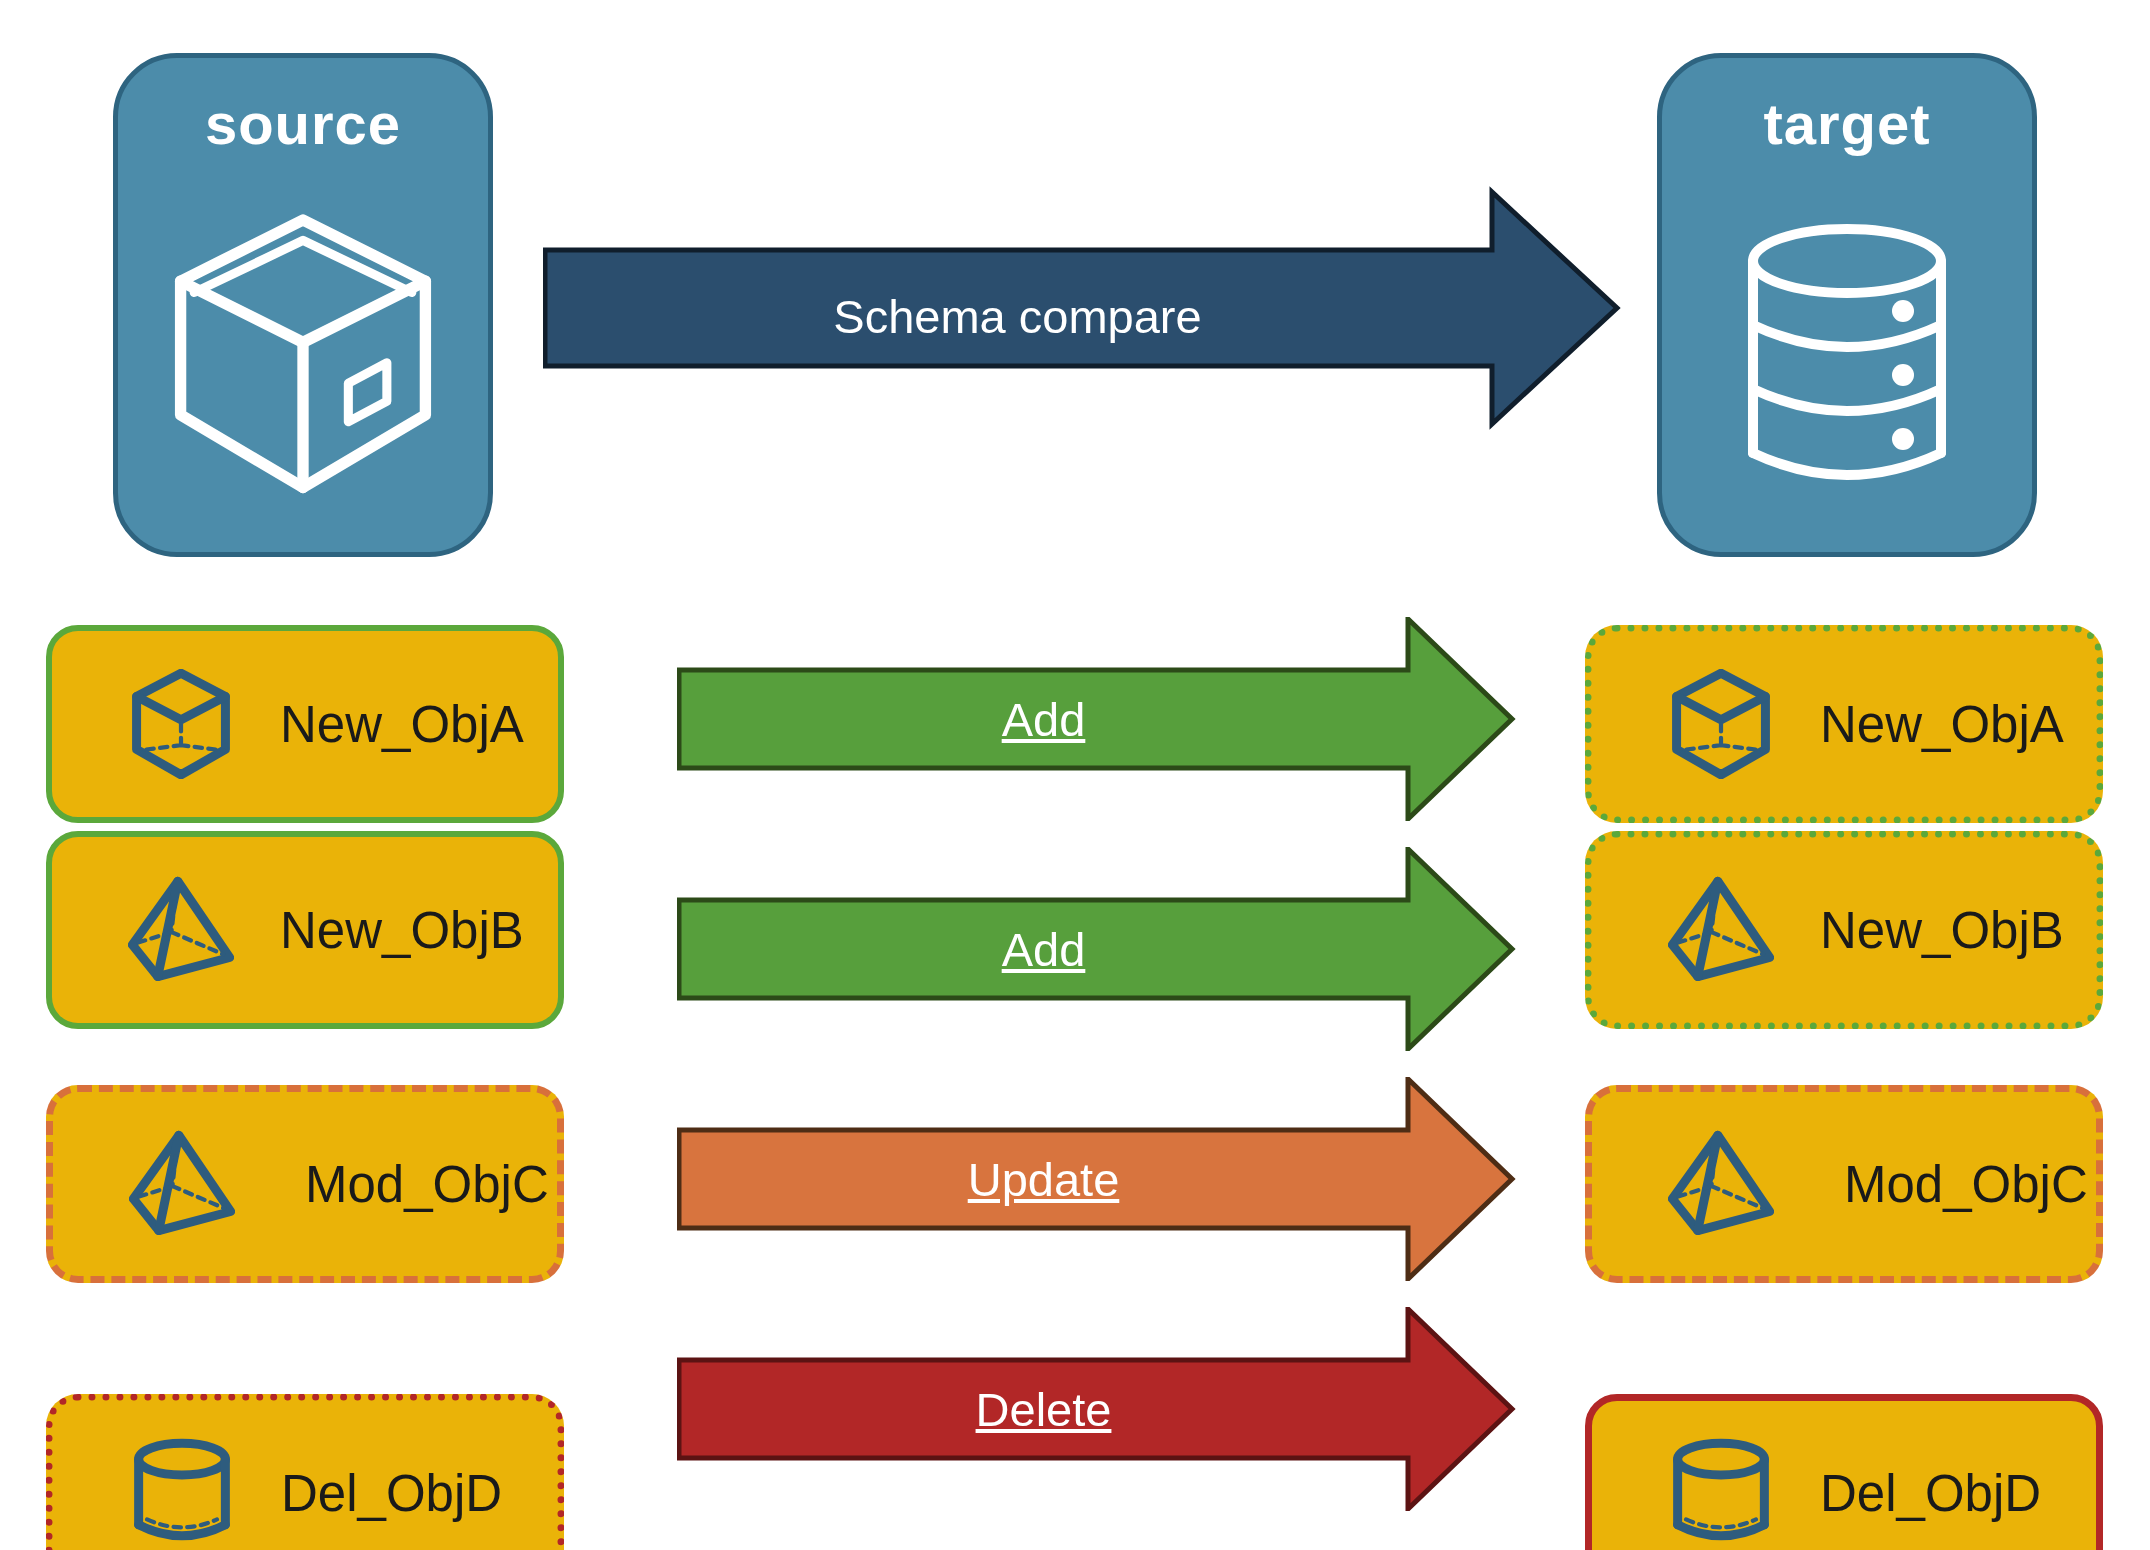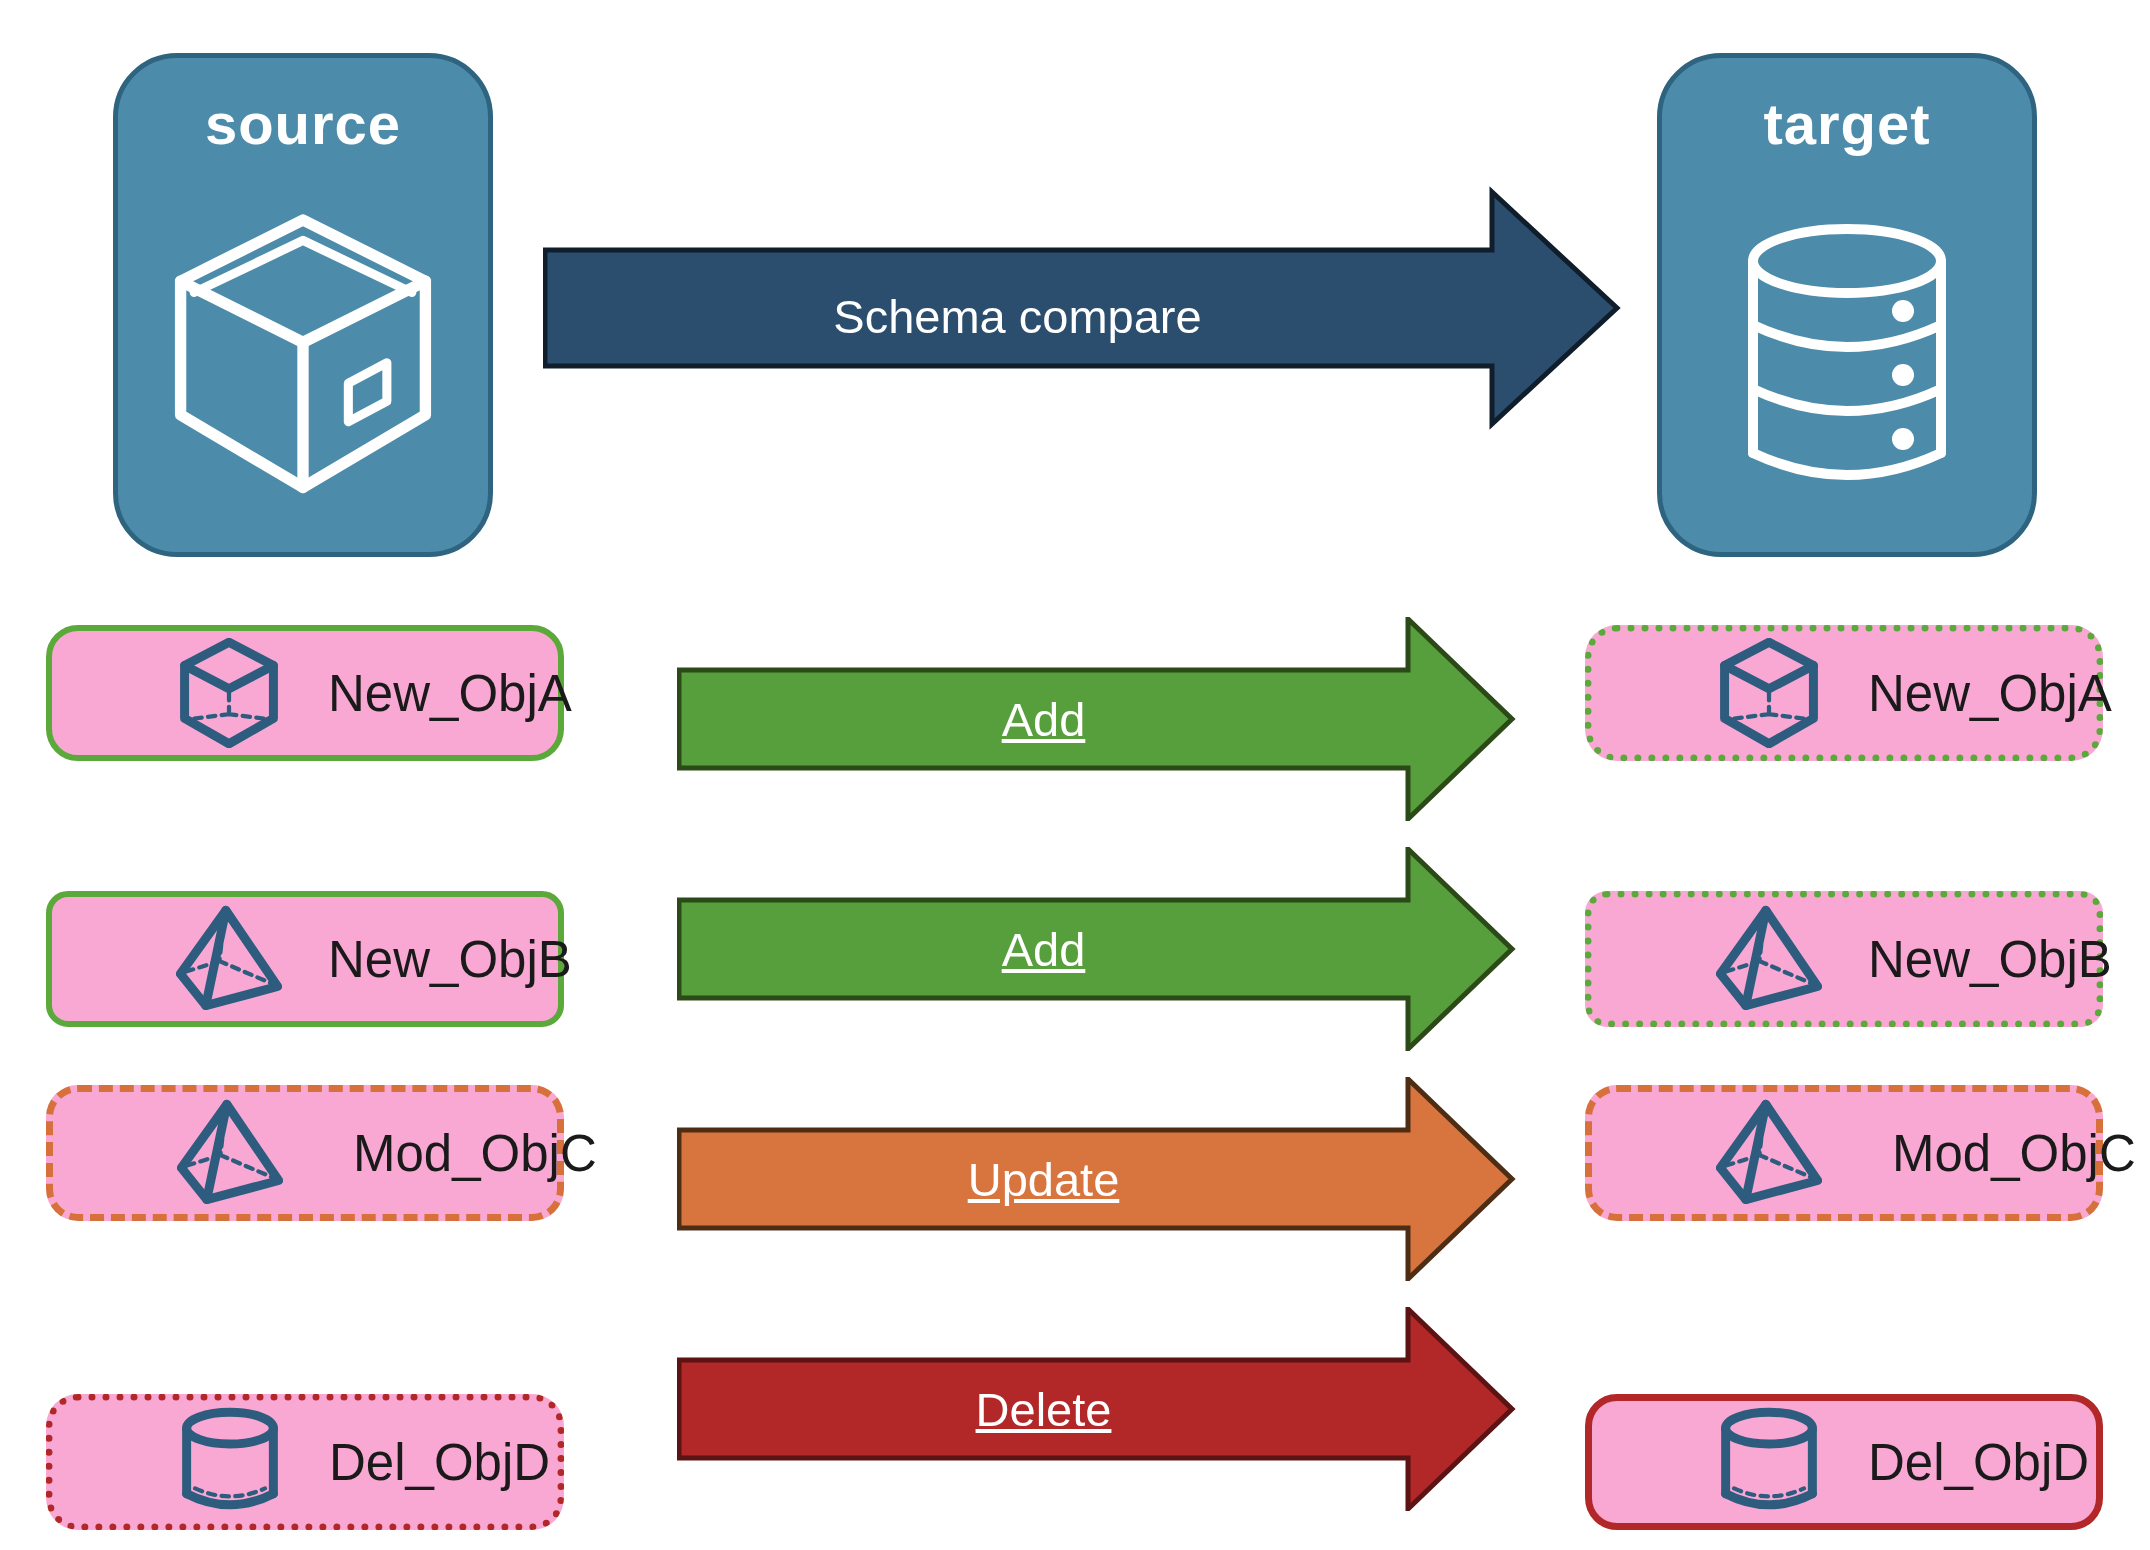--- a/index.html
+++ b/index.html
@@ -22,26 +22,26 @@
   .node-icon{position:absolute;left:50%;transform:translateX(-50%);top:148px;}
   
   .main-arrow-svg{position:absolute;left:543px;top:186px;width:1090px;height:244px;}
   .main-arrow-label{
     position:absolute;left:545px;top:252px;width:945px;height:128px;
     display:flex;align-items:center;justify-content:center;
     color:#ffffff;font-size:47px;
   }
   
   .chip{
-    position:absolute;width:518px;height:136px;border-radius:32px;box-sizing:border-box;
-    display:flex;align-items:center;background:#f9a8d4;padding-left:48px;
+    position:absolute;width:518px;height:198px;border-radius:32px;box-sizing:border-box;
+    display:flex;align-items:center;background:#eab308;
   }
   .chip-left{left:46px;}
   .chip-right{left:1585px;}
-  .row0{top:625px;} .row1{top:891px;border-radius:22px;} .row2{top:1085px;} .row3{top:1394px;}
+  .row0{top:625px;} .row1{top:831px;} .row2{top:1085px;} .row3{top:1394px;}
   .b-green-solid {border:6px solid var(--green-border);}
   .b-green-dotted{border:7px dotted var(--green-border);}
   .b-orange-dashed{border:7px dashed var(--orange-border);gap:24px;}
   .b-red-dotted{border:7px dotted var(--red-border);}
   .b-red-solid {border:7px solid var(--red-border);}
   .chip-icon{margin-left:76px;flex:0 0 auto;}
   .chip-label{margin-left:46px;color:var(--text);font-size:51px;white-space:nowrap;}
   
   .row-arrow-svg{position:absolute;left:677px;width:840px;height:204px;}
   .arr0{top:617px;} .arr1{top:847px;} .arr2{top:1077px;} .arr3{top:1307px;}

